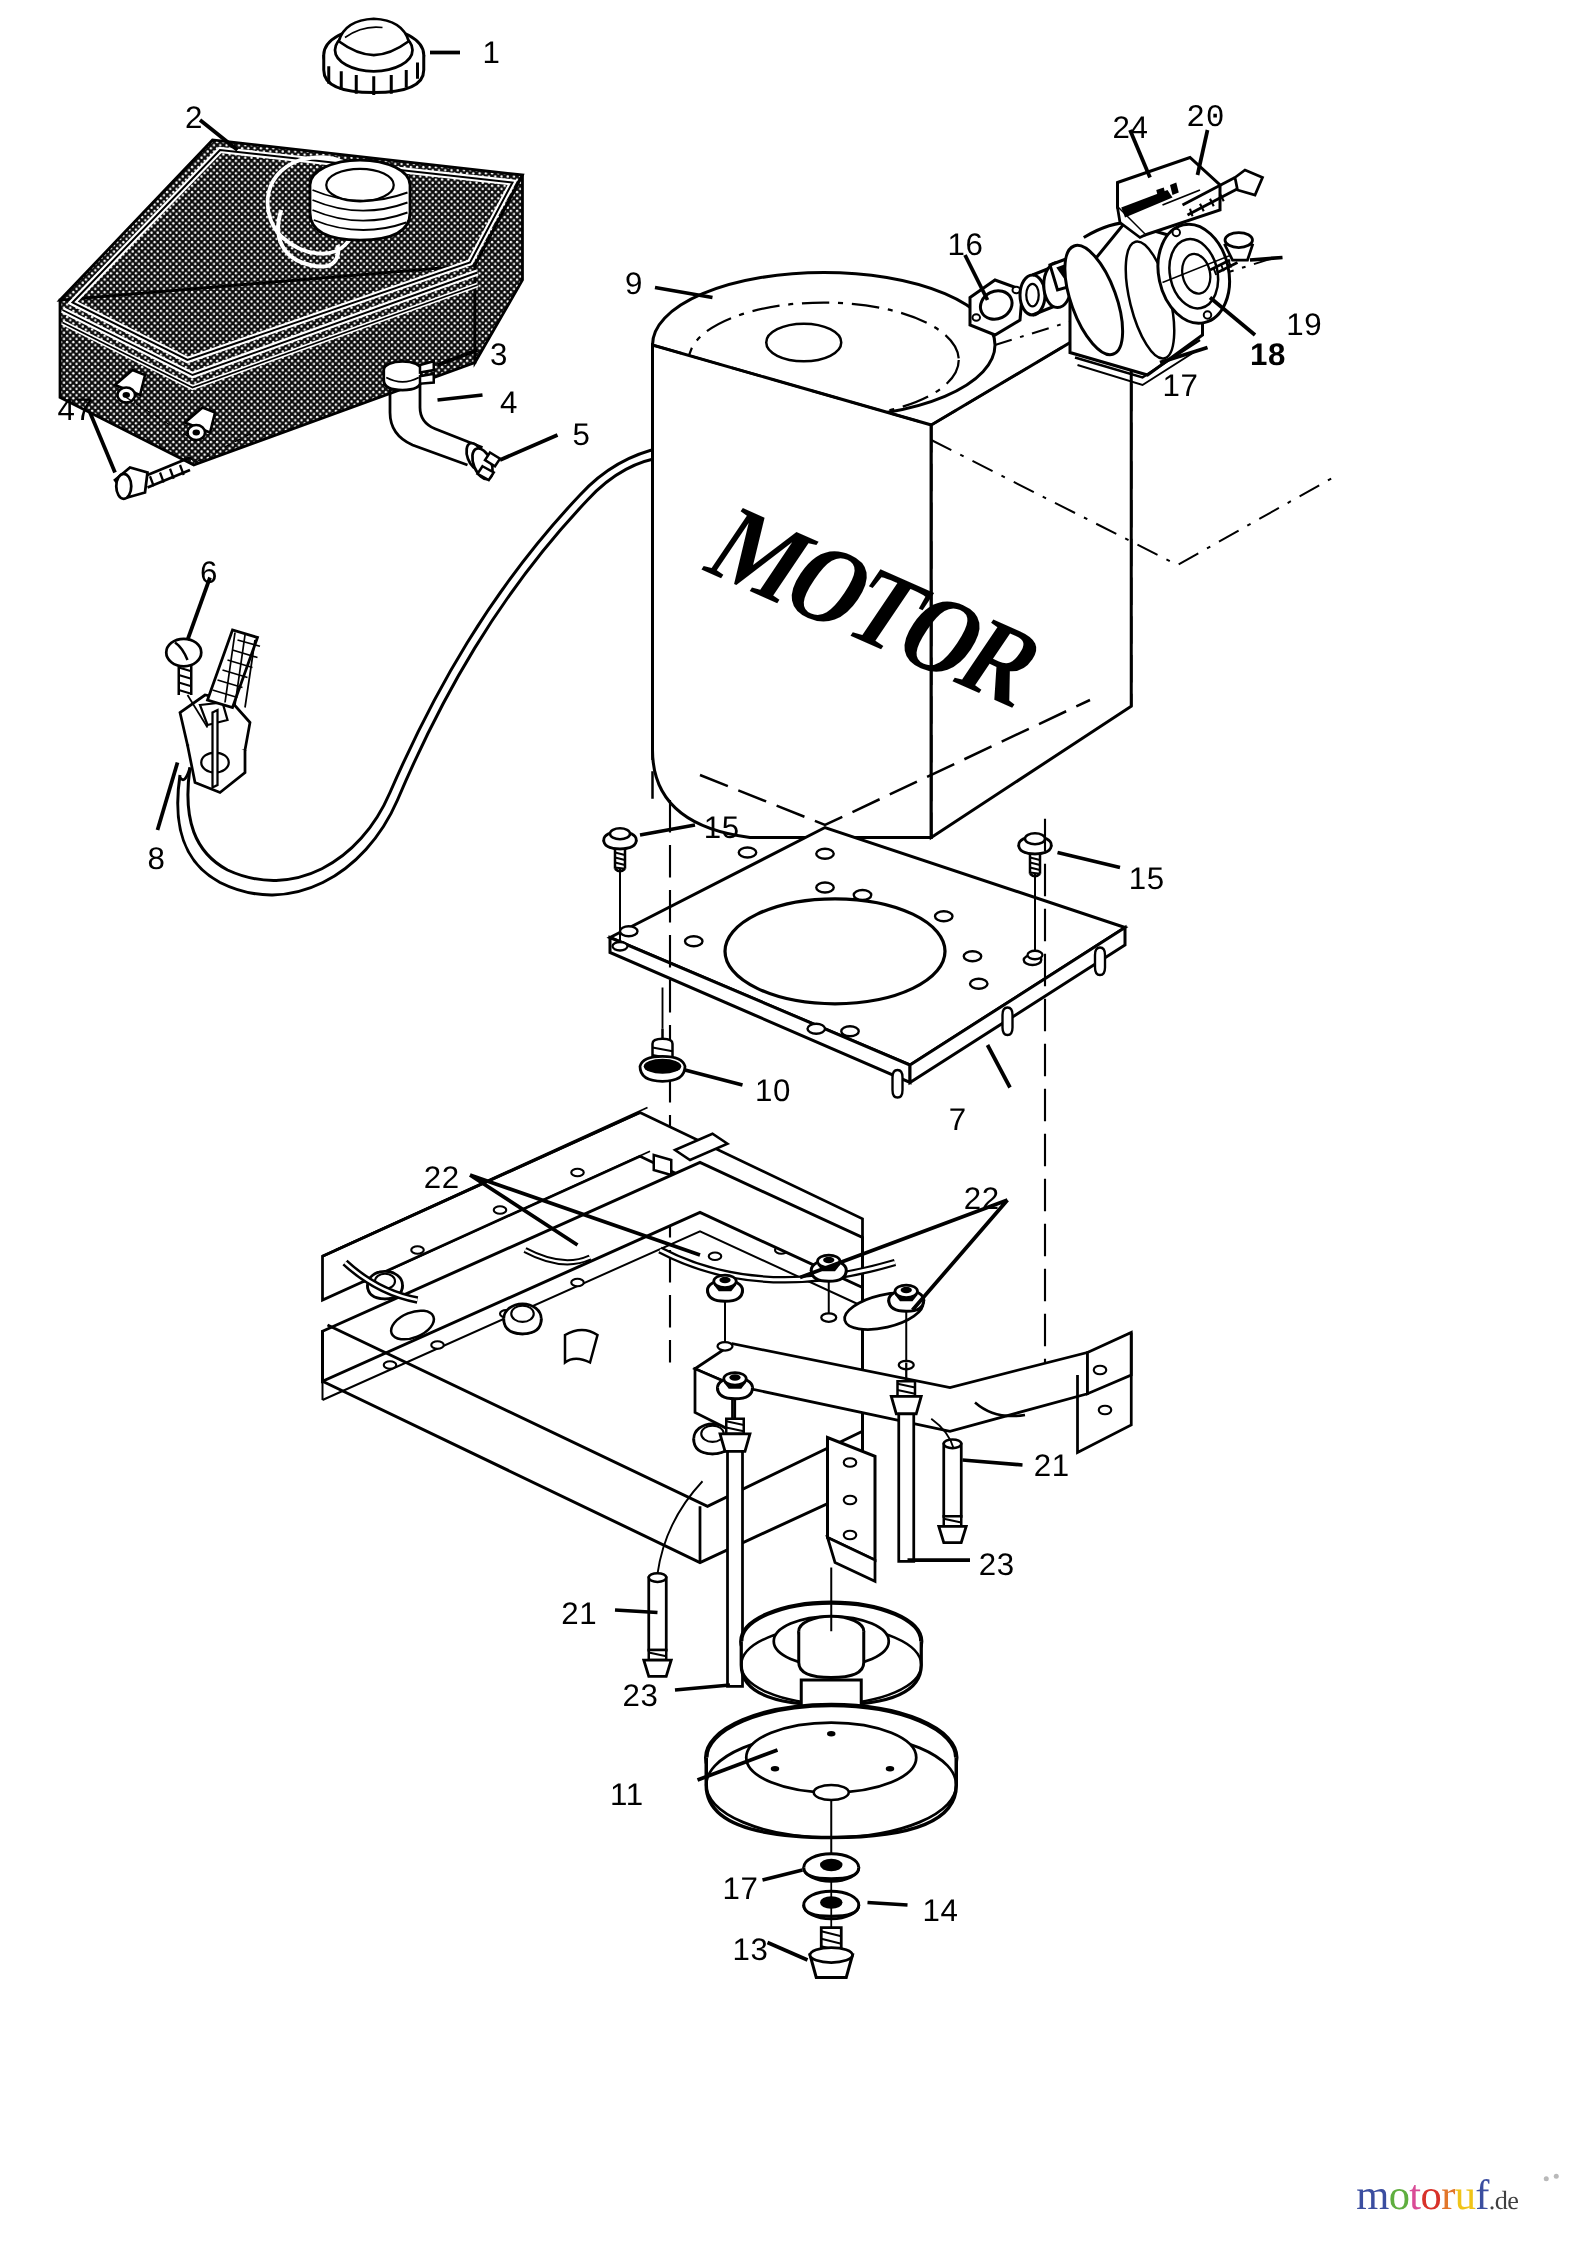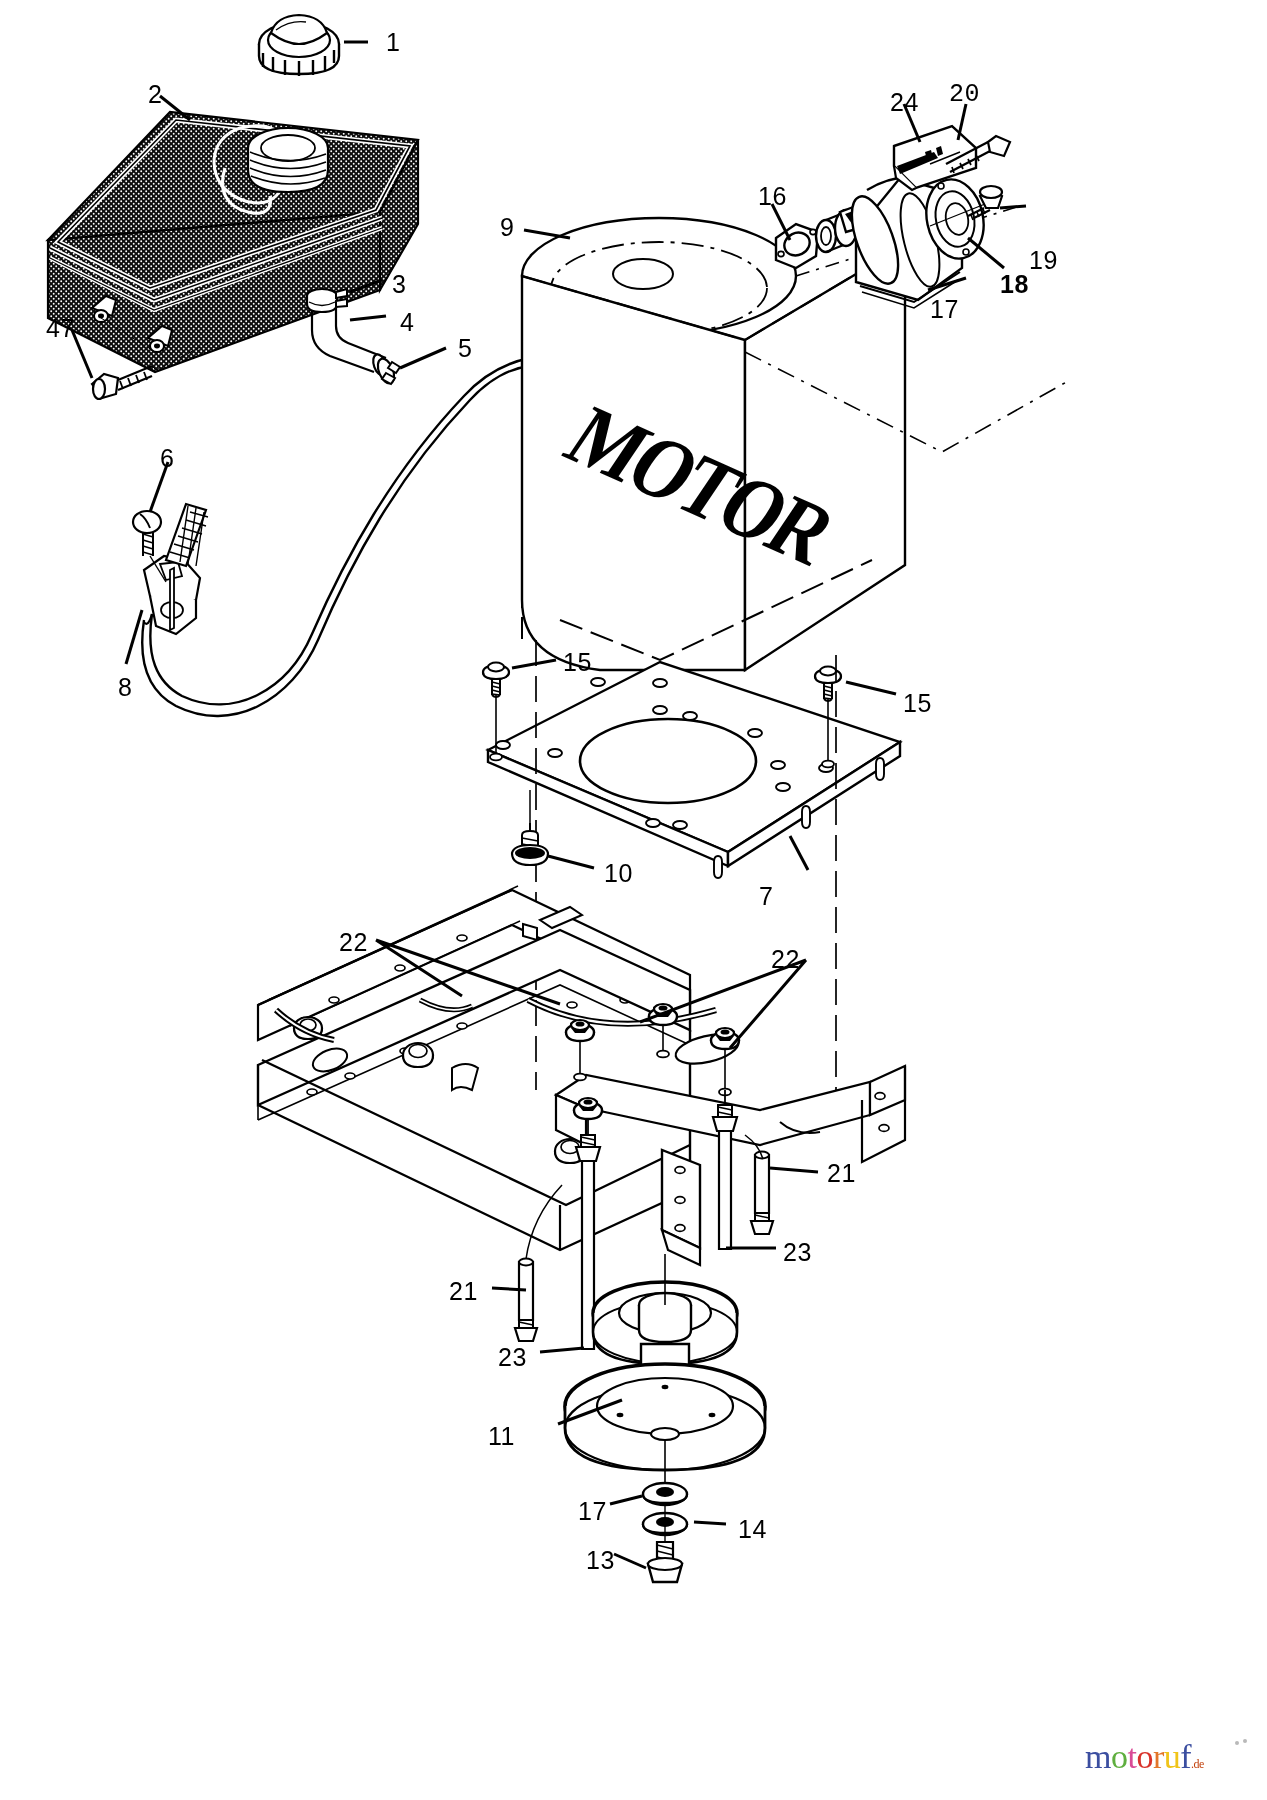--- a/index.html
+++ b/index.html
@@ -16,21 +16,21 @@
     line-height:1;
   }
   #watermark{
     position:absolute;
     left:1085px; top:1738px;
     font-family:"Liberation Serif", serif;
     font-size:34px;
     letter-spacing:-0.5px;
     white-space:nowrap;
   }
-  #watermark .dom{font-size:12px;color:#c2410c;text-align:center;}
+  #watermark .dom{font-size:21px;color:#404040;text-align:center;}
   .wm-dot{
     position:absolute;
     width:4px;height:4px;border-radius:50%;
     background:#b9b9b9;
   }
 </style>
 </head>
 <body>
 
 <div id="sheet">

